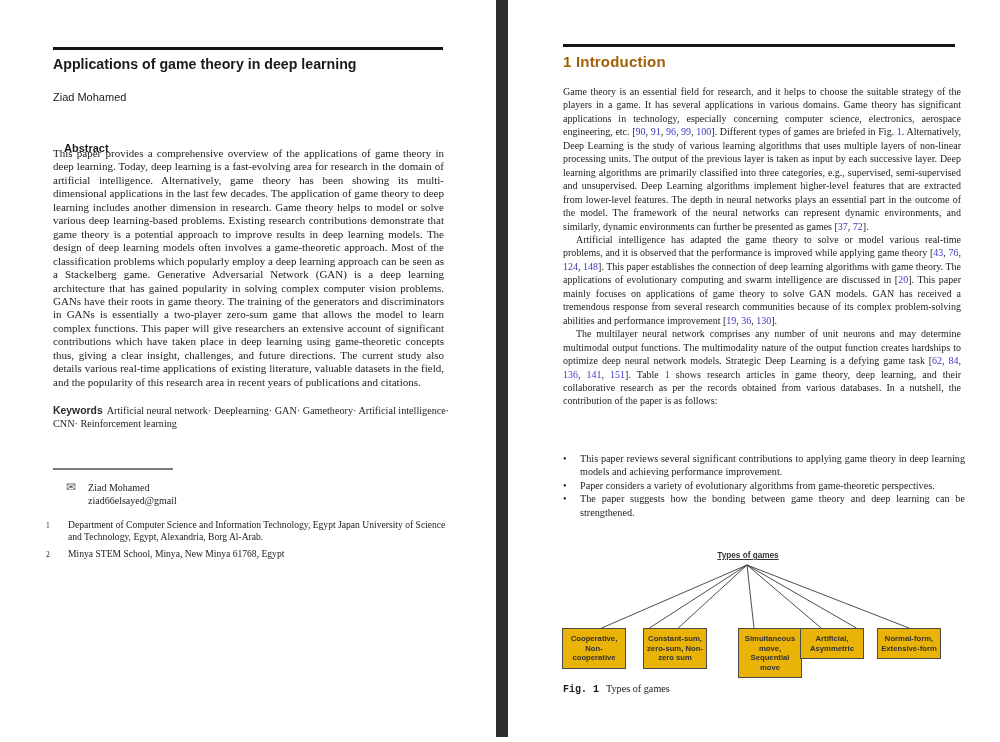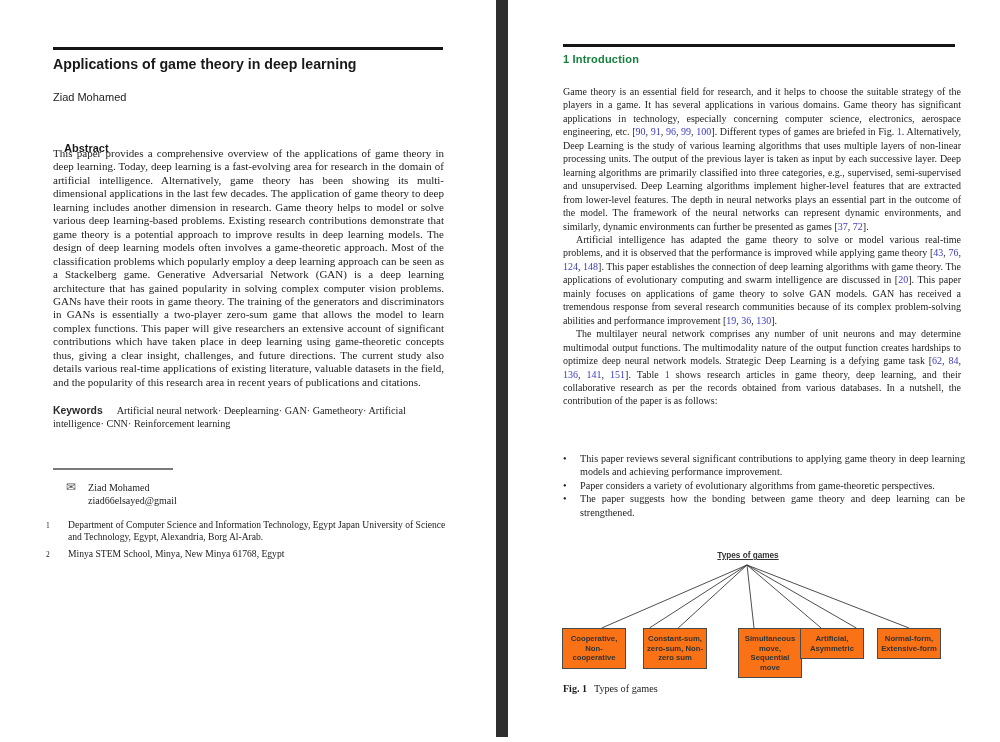--- a/index.html
+++ b/index.html
@@ -30,66 +30,66 @@
   }
   .abstract-text{
     position:absolute;left:53px;top:147px;width:391px;margin:0;
     font-size:11px;line-height:13.45px;text-align:justify;color:#1c1c1c;
   }
   .keywords-line{
     position:absolute;left:53px;top:404px;width:400px;margin:0;
     font-size:10.2px;line-height:13.4px;color:#1c1c1c;
   }
   .keywords-label{
-    font-family:"Liberation Sans",sans-serif;font-size:10.4px;font-weight:700;color:#2a2a2a;margin-right:14px;
+    font-family:"Liberation Sans",sans-serif;font-size:10.4px;font-weight:700;color:#2a2a2a;margin-right:4px;
   }
   .fn-sep{position:absolute;left:53px;top:468px;width:120px;height:1.6px;background:#7a7a7a;}
   .correspondence{position:absolute;left:66px;top:481px;display:flex;gap:12px;font-size:10px;line-height:13px;}
   .mail-icon{font-size:12px;color:#555;line-height:13px;}
   .affiliations{position:absolute;left:46px;top:519px;width:404px;font-size:9.6px;line-height:12.2px;color:#222;}
   .aff-row{display:flex;margin-bottom:5px;}
   .aff-marker{width:22px;flex:0 0 22px;font-size:7.5px;vertical-align:super;padding-top:1px;}
   .aff-text{flex:1;}
 
   
   .rule-right{left:53px;top:44px;width:392px;}
   .section-heading{
     position:absolute;left:53px;top:53px;margin:0;
-    font-family:"Liberation Sans",sans-serif;font-size:11px;font-weight:600;color:#15803d;letter-spacing:.2px;
+    font-family:"Liberation Sans",sans-serif;font-size:15px;font-weight:600;color:#a16207;letter-spacing:.2px;
   }
   .body-text{position:absolute;left:53px;top:85px;width:398px;font-size:10px;line-height:13.45px;text-align:justify;color:#1c1c1c;}
   .body-text p{margin:0;}
   .body-text p.indent{text-indent:13px;}
   .cite{color:#3b3bc0;}
   .bullets{position:absolute;left:53px;top:452px;width:402px;font-size:10.2px;line-height:13.45px;color:#1c1c1c;}
   .bullet-item{display:flex;}
   .bullet-dot{flex:0 0 17px;}
   .bullet-text{flex:1;text-align:justify;}
 
   
   .figure{position:absolute;left:0;top:546px;width:490px;height:170px;}
   .fig-svg{position:absolute;left:0;top:0;}
   .fig-root{
     position:absolute;left:192px;top:5px;width:92px;text-align:center;
     font-family:"Liberation Sans",sans-serif;font-size:8.2px;font-weight:700;color:#333;
     text-decoration:underline;
   }
   .fig-box{
     position:absolute;top:82px;width:64px;box-sizing:border-box;
-    border:1px solid #4a4a4a;background:#f97316;padding:5px 2px;
+    border:1px solid #4a4a4a;background:#eab308;padding:5px 2px;
     font-family:"Liberation Sans",sans-serif;font-size:7.7px;font-weight:700;color:#333;
     text-align:center;line-height:9.6px;white-space:pre-line;
   }
   .fig-box:nth-child(1){left:52px;}
   .fig-box:nth-child(2){left:133px;}
   .fig-box:nth-child(3){left:212px;margin-left:16px;}
   .fig-box:nth-child(4){left:290px;}
   .fig-box:nth-child(5){left:367px;}
   .fig-caption{position:absolute;left:53px;top:137px;font-size:10.2px;color:#1c1c1c;}
-  .fig-caption b{font-family:Liberation Serif, serif;font-size:10px;font-weight:700;margin-right:7px;}
+  .fig-caption b{font-family:Liberation Mono, monospace;font-size:10px;font-weight:700;margin-right:7px;}
 </style>
 </head>
 <body>
 
 <div>
 
   <div class="page page-left">
     <div class="rule-top rule-left"></div>
     <h1 class="paper-title">Applications of game theory in deep learning</h1>
     <div class="author">Ziad Mohamed</div>

